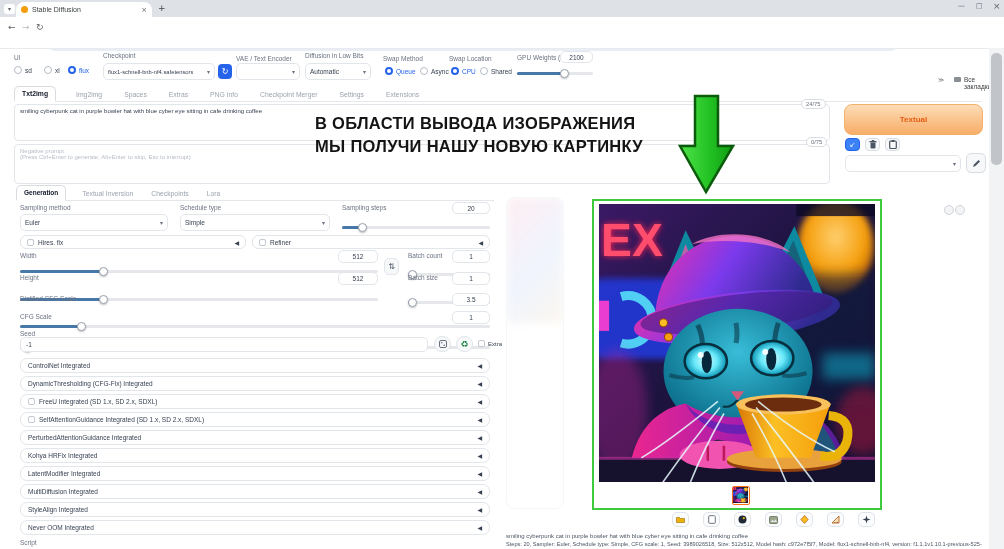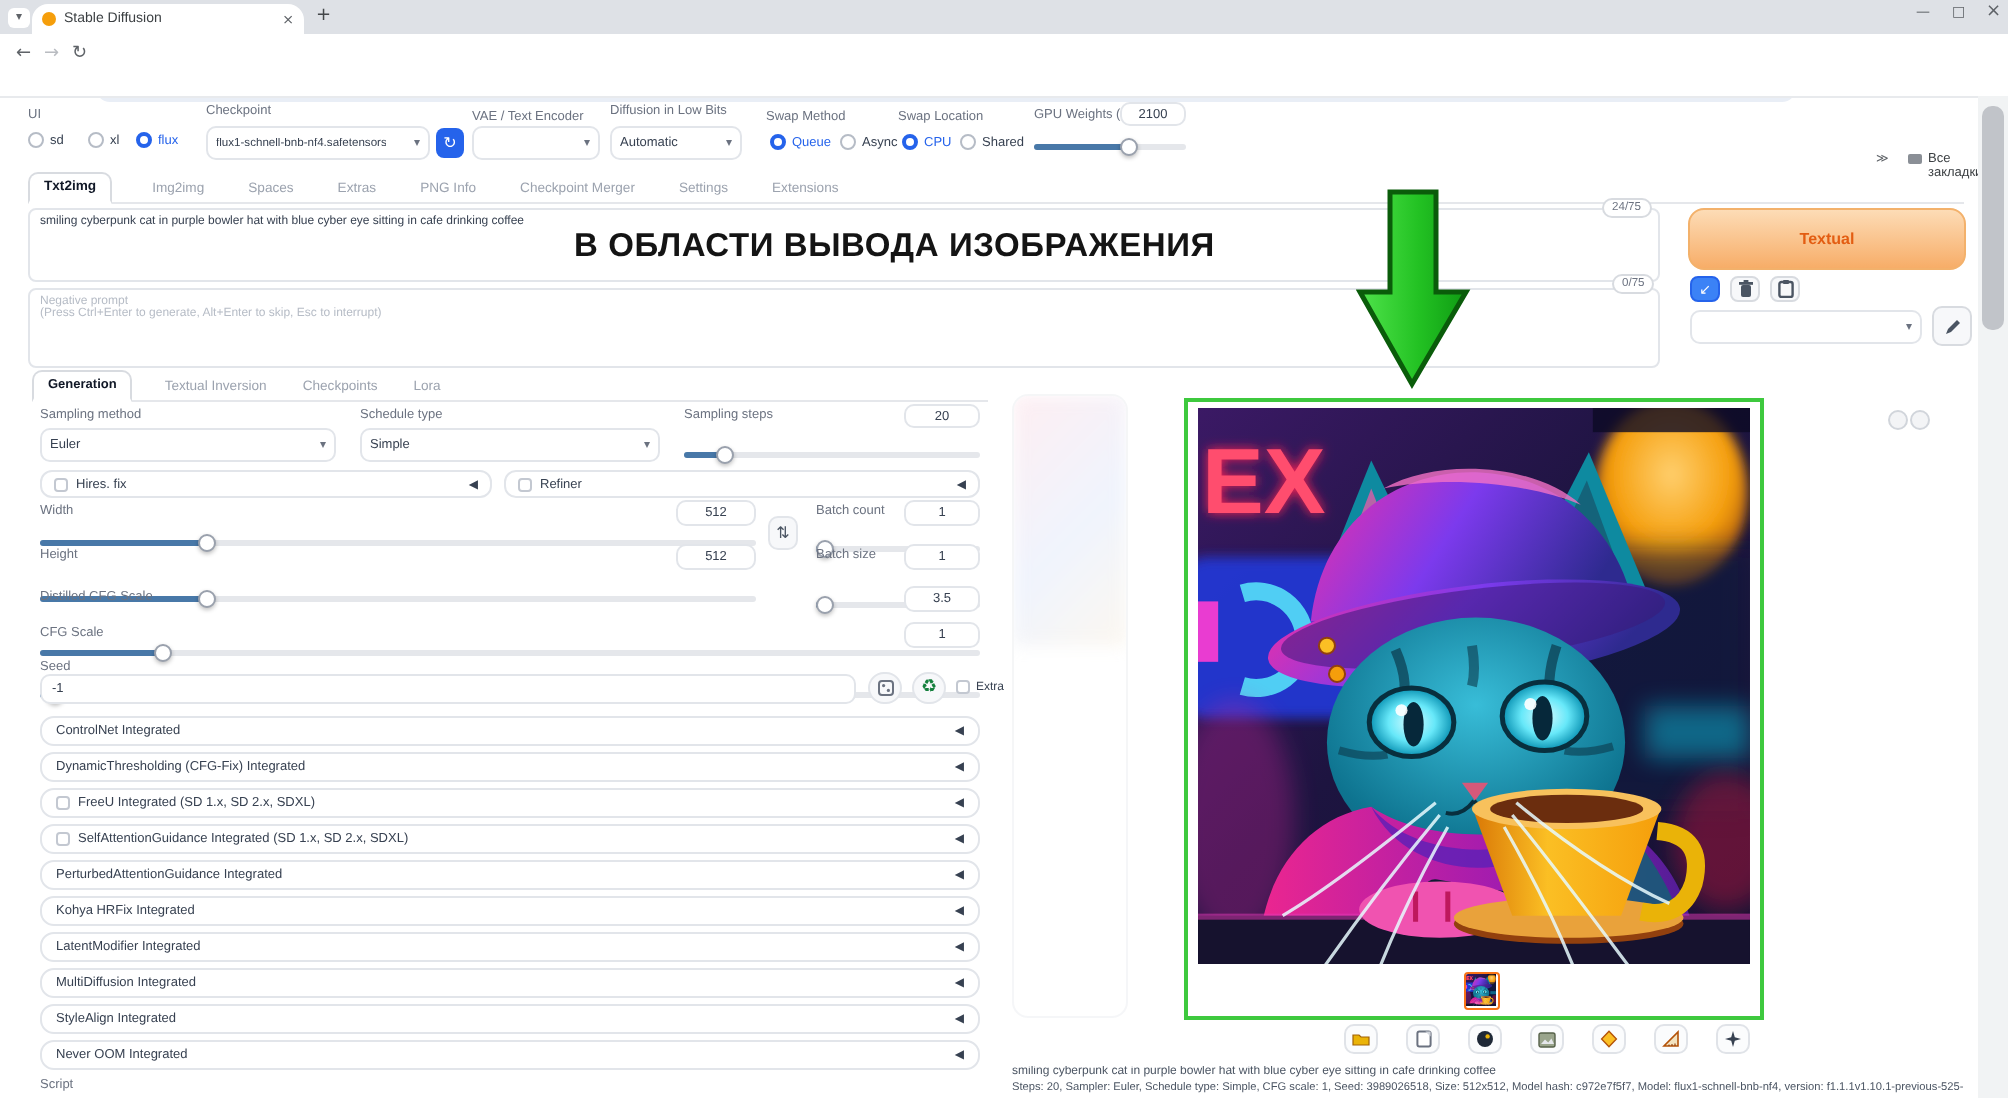--- a/index.html
+++ b/index.html
@@ -37,21 +37,21 @@
              border-radius:5px 5px 0 0;padding:3px 7px;margin-bottom:-1px;}
   .accrow{left:20px;width:470px;height:15px;background:#fff;border:1px solid #e2e5ea;border-radius:7px;
           display:flex;align-items:center;padding:0 7px;box-sizing:border-box;gap:4px;}
   .accrow .t{font-size:6.5px;color:#374151;flex:1;white-space:nowrap;}
   .arr{font-size:6px;color:#374151;}
   .badge{background:#fff;border:1px solid #d8dbe0;border-radius:6px;font-size:5.8px;color:#6b7280;padding:1px 4px;}
   .smbtn{width:15px;height:13px;border:1px solid #d8dbe0;border-radius:4px;background:#f7f8fa;
          display:flex;align-items:center;justify-content:center;box-sizing:border-box;}
   .gact{width:17px;height:15px;border:1px solid #e0e3e8;border-radius:5px;background:#fbfcfd;
         display:flex;align-items:center;justify-content:center;box-sizing:border-box;}
-  .annot{font-weight:800;font-size:16.5px;line-height:23px;color:#141414;letter-spacing:.3px;white-space:nowrap;}
+  .annot{font-weight:800;font-size:16.5px;line-height:23px;color:#141414;letter-spacing:.3px;white-space:nowrap;margin-left:28px;}
   .info{font-size:6px;color:#4b5563;white-space:nowrap;}
 </style>
 </head>
 <body>
 
 <div class="screen">
 
   <svg width="0" height="0" style="position:absolute" aria-hidden="true">
     <defs>
       <linearGradient id="bgG" x1="0" y1="0" x2="1" y2="1">
@@ -290,20 +290,21 @@
   <div class="abs box" style="left:14px;top:144px;width:816px;height:40px;border-radius:4px;">
     <div style="padding:3px 5px;font-size:6px;color:#b6bcc6;">
       <div>Negative prompt</div>
       <div>(Press Ctrl+Enter to generate, Alt+Enter to skip, Esc to interrupt)</div>
     </div>
   </div>
   <span class="abs badge" style="left:806px;top:137px;">0/75</span>
 
   <div class="abs annot" style="left:287px;top:112px;">
     <div>В ОБЛАСТИ ВЫВОДА ИЗОБРАЖЕНИЯ</div>
+    <div>МЫ ПОЛУЧИ НАШУ НОВУЮ КАРТИНКУ</div>
   </div>
 
   <svg class="abs" style="left:678px;top:94px;" width="58" height="102" viewBox="0 0 58 102">
     <defs>
         <linearGradient id="agr" x1="0" y1="0" x2="1" y2="0">
       <stop offset="0" stop-color="#4fe34b"></stop>
           <stop offset="0.55" stop-color="#23c223"></stop>
           <stop offset="1" stop-color="#0f9c13"></stop>
     </linearGradient>
       </defs>

